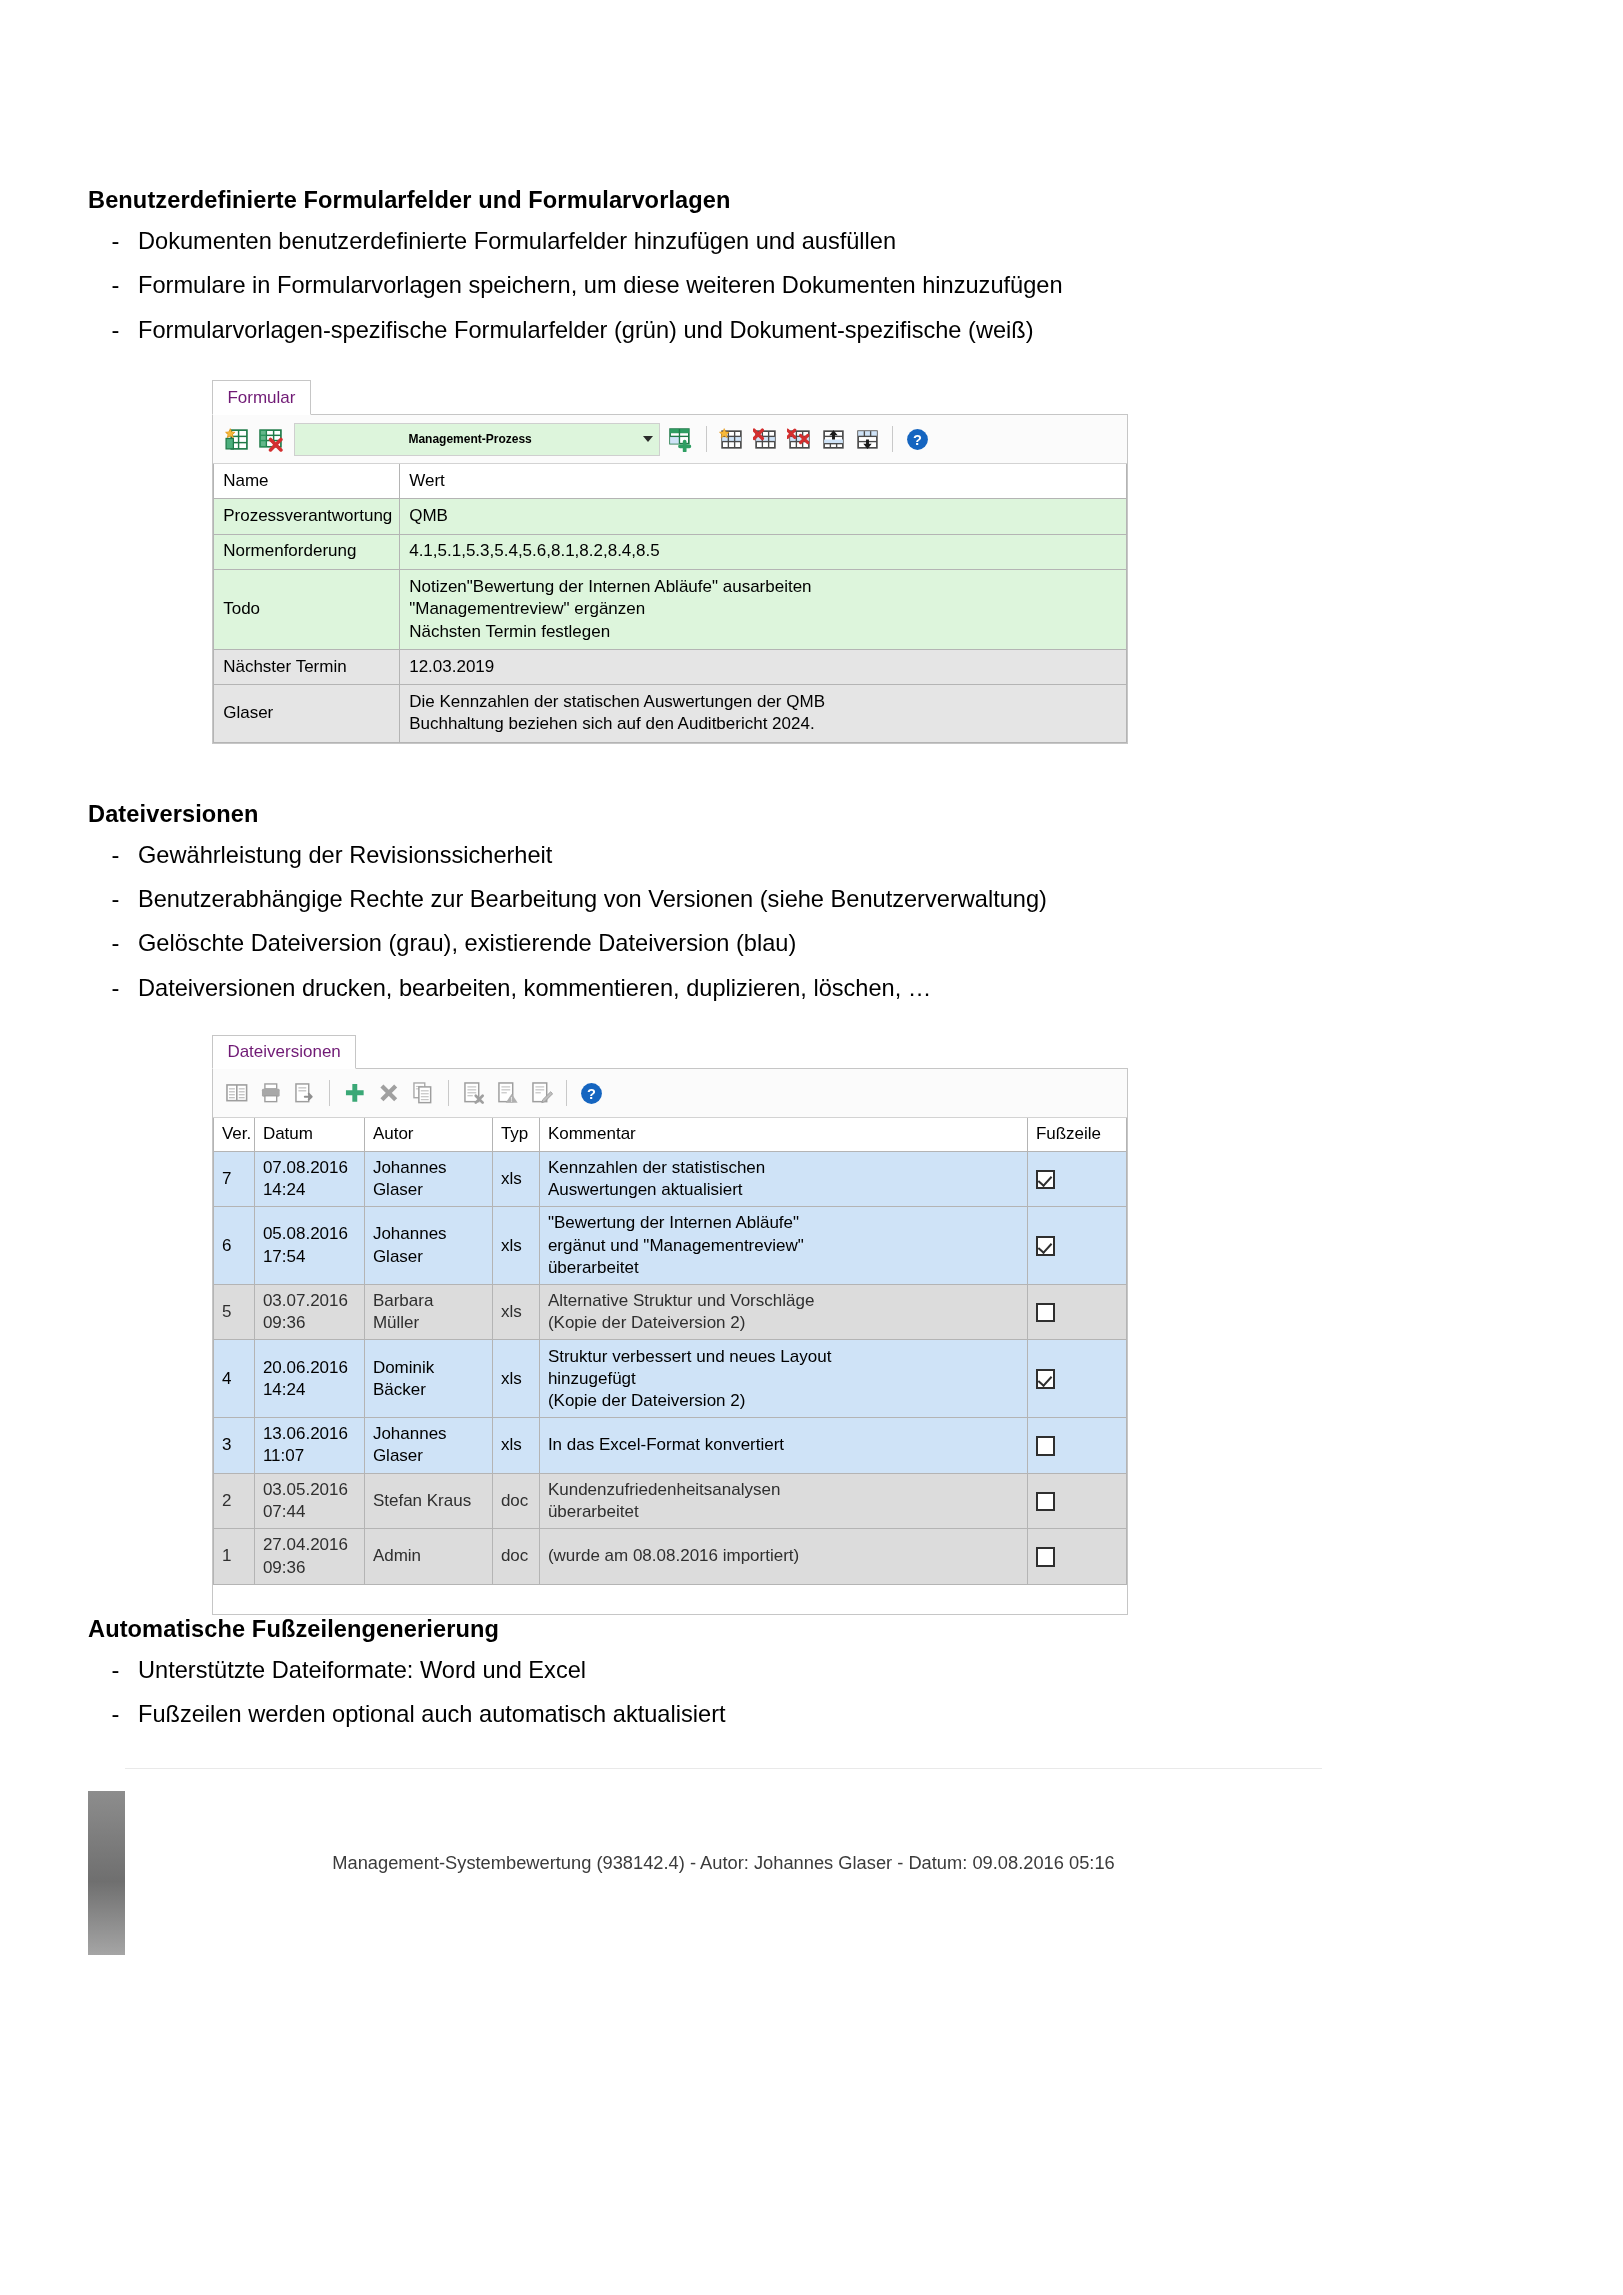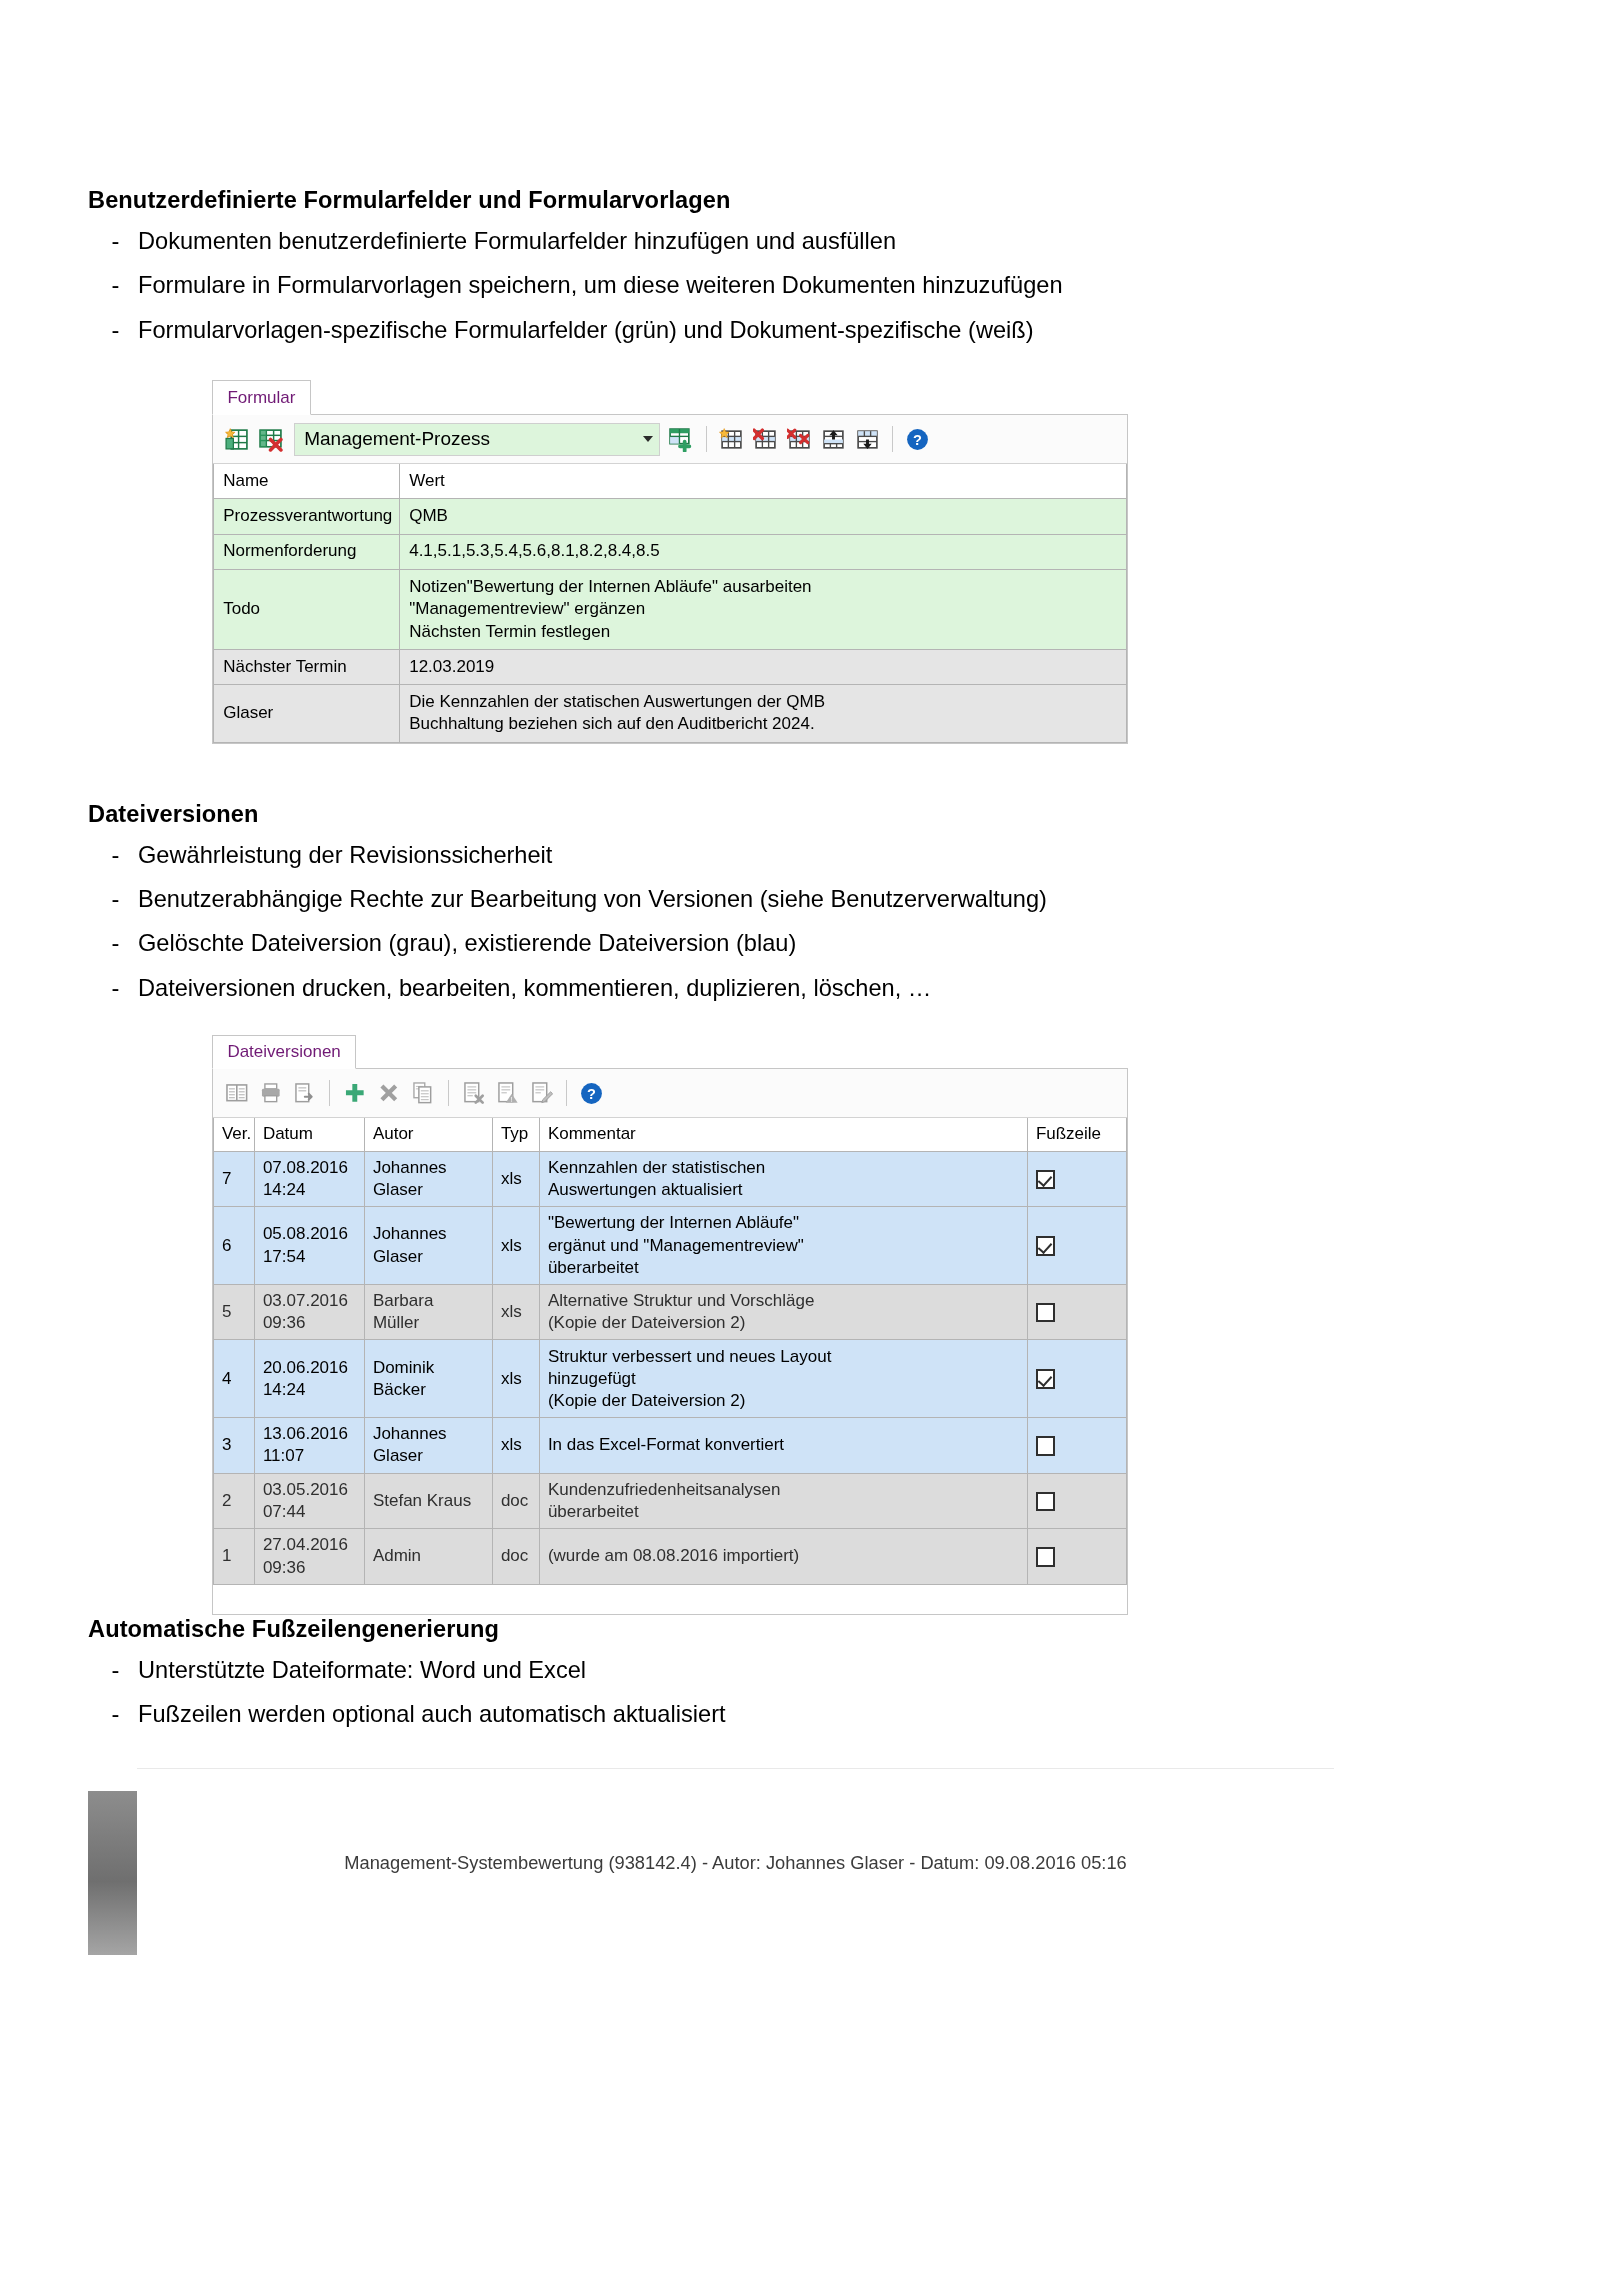--- a/index.html
+++ b/index.html
@@ -105,25 +105,26 @@
     align-items: center;
     background: #ddf5dc;
     border: 0.7px solid #cfcfcf;
     height: 33px;
     width: 366px;
     margin: 0 3.9px 0 6.5px;
     box-sizing: border-box;
     padding: 0 6.5px 0 9.2px;
   }
   .form-select-label {
-    font-size: 19px;
-    font-weight: normal;
+    font-size: 12px;
+    font-weight: bold;
     flex: 1 1 auto;
     white-space: nowrap;
     overflow: hidden;
+    text-align: center;
   }
   .caret {
     width: 0; height: 0;
     border-left: 5.9px solid transparent;
     border-right: 5.9px solid transparent;
     border-top: 6.5px solid #2b2b2b;
     margin-left: 6.5px;
     flex: 0 0 auto;
   }
 
@@ -210,21 +211,21 @@
   .footer-shadow {
     position: absolute;
     left: 0;
     top: 23.6px;
     width: 1204px;
     height: 164px;
     background: linear-gradient(180deg,#8d8d8d 0%, #6f6f6f 55%, #a5a5a5 100%);
   }
   .footer-white {
     position: relative;
-    margin-left: 49px;
+    margin-left: 37px;
     width: 1197px;
     height: 190px;
     background: #ffffff;
     border-top: 1.3px solid #e9e9e9;
     display: flex;
     align-items: center;
     justify-content: center;
     box-sizing: border-box;
   }
   .footer-text {

